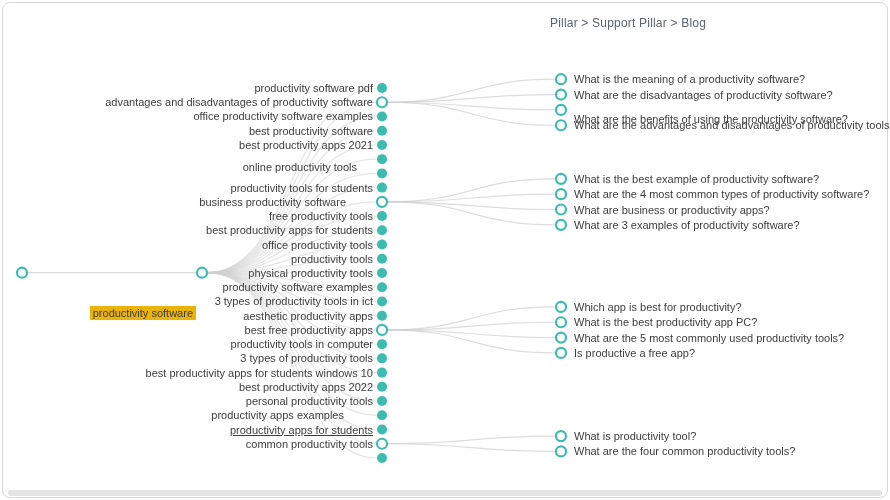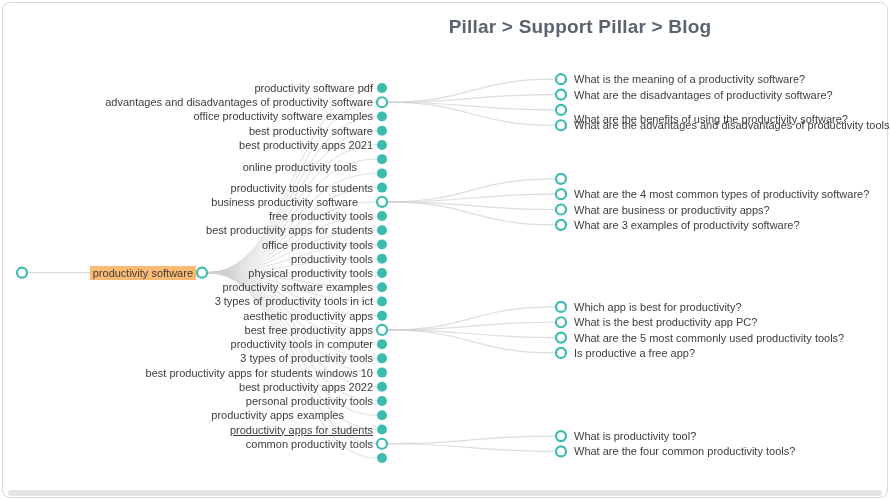--- a/index.html
+++ b/index.html
@@ -2,27 +2,27 @@
 <html><head>
 <meta charset="utf-8">
 <style>
   html, body { margin: 0; padding: 0; background: #ffffff; }
   body { width: 890px; height: 500px; overflow: hidden; position: relative;
          font-family: "Liberation Sans", sans-serif; }
   #card { position: absolute; left: 2px; top: 2px; width: 884px; height: 494px;
           border: 1px solid #d8d8d8; border-radius: 8px; background: #ffffff; }
   #stage { position: absolute; left: 0; top: 0; width: 890px; height: 500px; }
   #tree-svg { position: absolute; left: 0; top: 0; }
-  #page-title { position: absolute; top: 16px; left: 580px; transform: translateX(-50%);
-                font-size: 19px; color: #5a646e; white-space: nowrap; font-weight: 700;
+  #page-title { position: absolute; top: 16px; left: 628px; transform: translateX(-50%);
+                font-size: 12px; color: #5a646e; white-space: nowrap; font-weight: 400;
                 letter-spacing: 0.2px; }
   .lbl { position: absolute; font-size: 11px; color: #3d3d3d; white-space: nowrap;
          line-height: 14px; }
   .lbl.right { text-align: right; }
-  #root-label { background: #fdba74; padding: 0 3px; }
+  #root-label { background: #eab308; padding: 0 3px; margin-top: 40px; }
   #hscroll { position: absolute; left: 8px; top: 490px; width: 874px; height: 6px;
              background: #e4e4e4; border-radius: 3px; }
 </style>
 </head>
 <body>
 
 <div id="card"></div>
 
 <div id="stage">
   <svg id="tree-svg" width="890" height="500">
@@ -118,24 +118,25 @@
     <div class="lbl" style="left: 574px; top: 72.205px;">What is the meaning of a productivity software?</div>
     <div class="lbl" style="left: 574px; top: 87.555px;">What are the disadvantages of productivity software?</div>
     <div class="lbl" style="left: 574px; top: 112px;">What are the benefits of using the productivity software?</div>
     <div class="lbl" style="left: 574px; top: 118.255px;">What are the advantages and disadvantages of productivity tools?</div>
     <div class="lbl right" style="right: 517px; top: 95.23px;">advantages and disadvantages of productivity software</div>
     <div class="lbl right" style="right: 517px; top: 109.46px;">office productivity software examples</div>
     <div class="lbl right" style="right: 517px; top: 123.69px;">best productivity software</div>
     <div class="lbl right" style="right: 517px; top: 137.92px;">best productivity apps 2021</div>
     <div class="lbl right" style="right: 533px; top: 152.15px; margin-top: 8px;">online productivity tools</div>
     <div class="lbl right" style="right: 517px; top: 180.61px;">productivity tools for students</div>
+    <div class="lbl" style="left: 574px; top: 171.815px;">What is the best example of productivity software?</div>
     <div class="lbl" style="left: 574px; top: 187.165px;">What are the 4 most common types of productivity software?</div>
     <div class="lbl" style="left: 574px; top: 202.515px;">What are business or productivity apps?</div>
     <div class="lbl" style="left: 574px; top: 217.865px;">What are 3 examples of productivity software?</div>
-    <div class="lbl right" style="right: 532px; top: 194.84px;">business productivity software</div>
+    <div class="lbl right" style="right: 544px; top: 194.84px;">business productivity software</div>
     <div class="lbl right" style="right: 517px; top: 209.07px;">free productivity tools</div>
     <div class="lbl right" style="right: 517px; top: 223.3px;">best productivity apps for students</div>
     <div class="lbl right" style="right: 517px; top: 237.53px;">office productivity tools</div>
     <div class="lbl right" style="right: 517px; top: 251.76px;">productivity tools</div>
     <div class="lbl right" style="right: 517px; top: 265.99px;">physical productivity tools</div>
     <div class="lbl right" style="right: 517px; top: 280.22px;">productivity software examples</div>
     <div class="lbl right" style="right: 517px; top: 294.45px;">3 types of productivity tools in ict</div>
     <div class="lbl right" style="right: 517px; top: 308.68px;">aesthetic productivity apps</div>
     <div class="lbl" style="left: 574px; top: 299.885px;">Which app is best for productivity?</div>
     <div class="lbl" style="left: 574px; top: 315.235px;">What is the best productivity app PC?</div>

